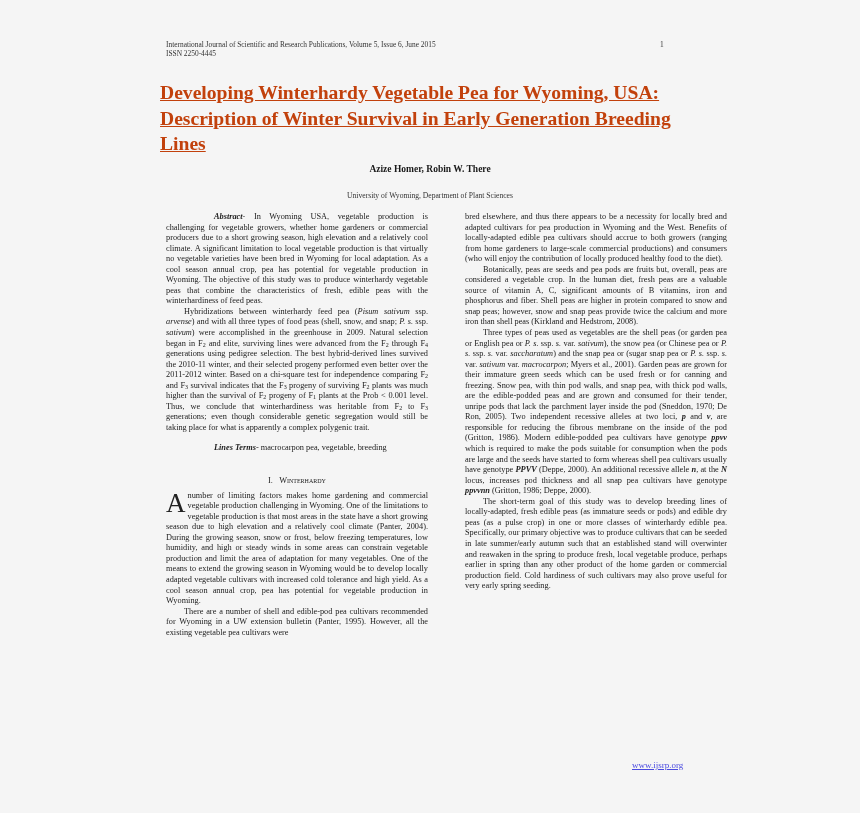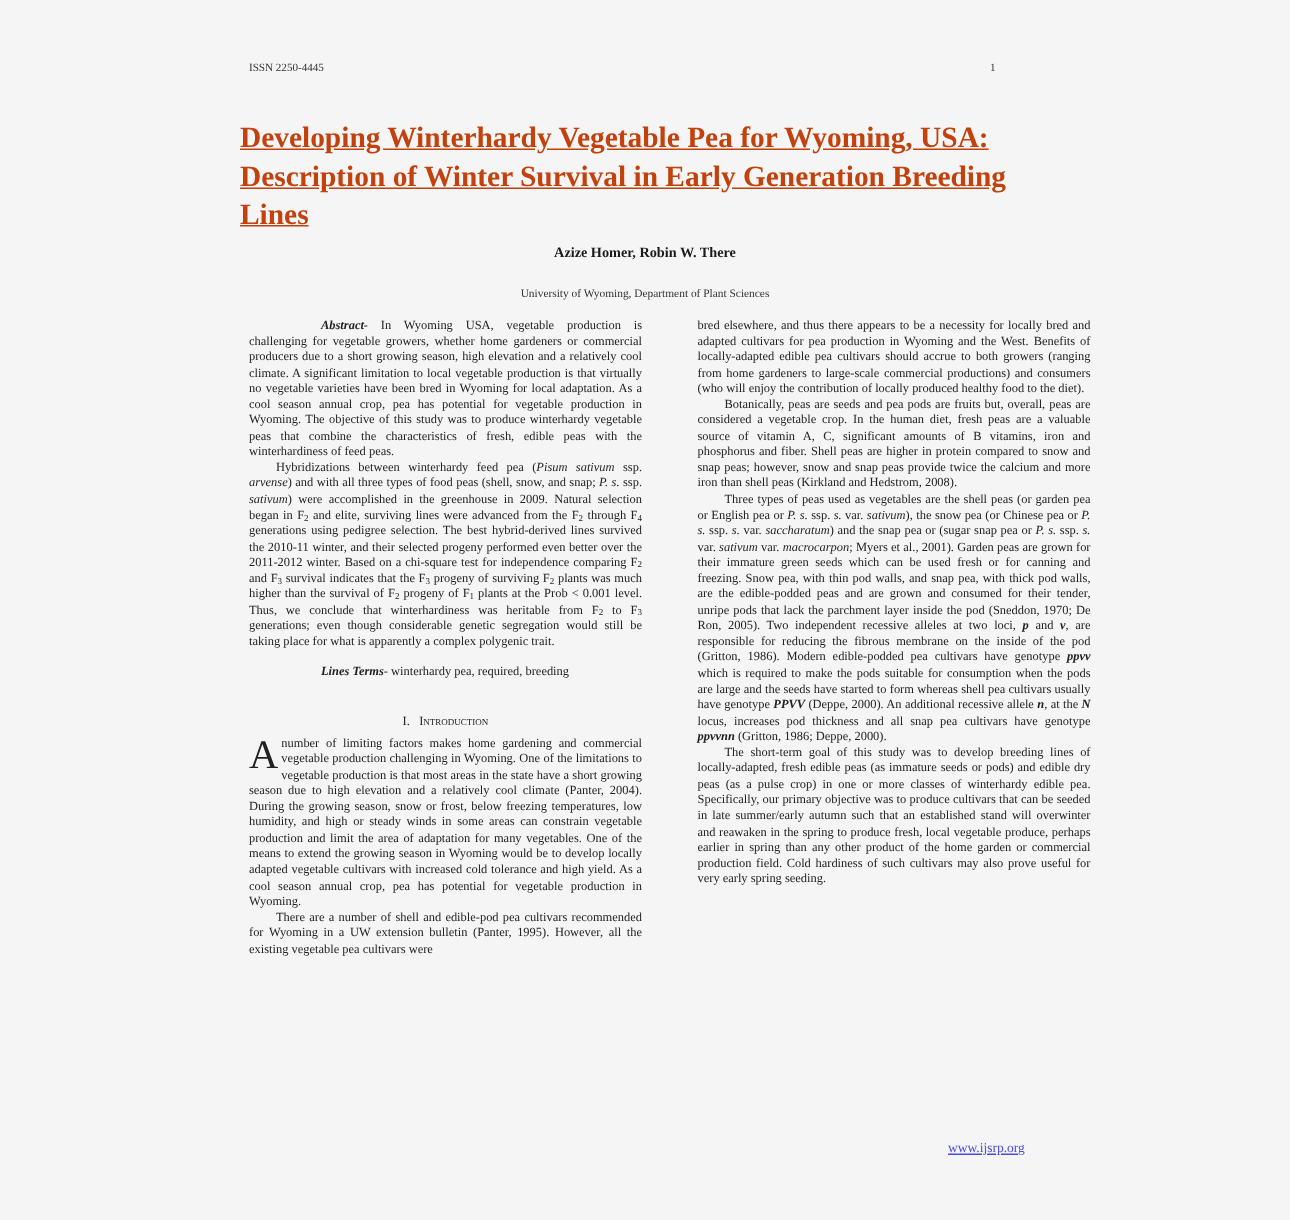--- a/index.html
+++ b/index.html
@@ -53,35 +53,36 @@
   .footer-link {
     position: absolute; left: 632px; top: 760px;
     font-size: 9px; color: #4a4ae0; text-decoration: underline;
   }
   sub { font-size: 6px; vertical-align: -1px; line-height: 0; }
 </style>
 </head>
 <body>
 
 <div class="header">
+  <div>International Journal of Scientific and Research Publications, Volume 5, Issue 6, June 2015</div>
   <div>ISSN 2250-4445</div>
 </div>
 <div class="page-num">1</div>
 
 <h1 class="title">Developing Winterhardy Vegetable Pea for Wyoming, USA: Description of Winter Survival in Early Generation Breeding Lines</h1>
 <div class="authors">Azize Homer, Robin W. There</div>
 <div class="affil">University of Wyoming, Department of Plant Sciences</div>
 
 <div class="col left">
   <p><span class="lbl">Abstract-</span><span> In Wyoming USA, vegetable production is challenging for vegetable growers, whether home gardeners or commercial producers due to a short growing season, high elevation and a relatively cool climate.  A significant limitation to local vegetable production is that virtually no vegetable varieties have been bred in Wyoming for local adaptation.  As a cool season annual crop, pea has potential for vegetable production in Wyoming.  The objective of this study was to produce winterhardy vegetable peas that combine the characteristics of fresh, edible peas with the winterhardiness of feed peas.</span></p>
   <p class="indent"><span>Hybridizations between winterhardy feed pea (</span><i>Pisum sativum</i><span> ssp. </span><i>arvense</i><span>) and with all three types of food peas (shell, snow, and snap; </span><i>P. s.</i><span> ssp. </span><i>sativum</i><span>) were accomplished in the greenhouse in 2009.  Natural selection began in F</span><sub>2</sub><span> and elite, surviving lines were advanced from the F</span><sub>2</sub><span> through F</span><sub>4</sub><span> generations using pedigree selection. The best hybrid-derived lines survived the 2010-11 winter, and their selected progeny performed even better over the 2011-2012 winter.  Based on a chi-square test for independence comparing F</span><sub>2</sub><span> and F</span><sub>3</sub><span> survival indicates that the F</span><sub>3</sub><span> progeny of surviving F</span><sub>2</sub><span> plants was much higher than the survival of F</span><sub>2</sub><span> progeny of F</span><sub>1</sub><span> plants at the Prob &lt; 0.001 level. Thus, we conclude that winterhardiness was heritable from F</span><sub>2</sub><span> to F</span><sub>3</sub><span> generations; even though considerable genetic segregation would still be taking place for what is apparently a complex polygenic trait.</span></p>
 
-  <p class="index-terms"><span class="lbl">Lines Terms</span><span>- winterhardy pea, required, breeding</span></p>
+  <p class="index-terms"><span class="lbl">Lines Terms</span><span>- macrocarpon pea, vegetable, breeding</span></p>
 
-  <div class="sec-head" style="margin-top:22px;"><span>I.</span>&nbsp;&nbsp;&nbsp;<span class="sc">Introduction</span></div>
+  <div class="sec-head" style="margin-top:22px;"><span>I.</span>&nbsp;&nbsp;&nbsp;<span class="sc">Winterhardy</span></div>
 
   <p><span class="dropcap">A</span><span>number of limiting factors makes home gardening and commercial vegetable production challenging in Wyoming. One of the limitations to vegetable production is that most areas in the state have a short growing season due to high elevation and a relatively cool climate (Panter, 2004).  During the growing season, snow or frost, below freezing temperatures, low humidity, and high or steady winds in some areas can constrain vegetable production and limit the area of adaptation for many vegetables. One of the means to extend the growing season in Wyoming would be to develop locally adapted vegetable cultivars with increased cold tolerance and high yield.  As a cool season annual crop, pea has potential for vegetable production in Wyoming.</span></p>
   <p class="indent">There are a number of shell and edible-pod pea cultivars recommended for Wyoming in a UW extension bulletin (Panter, 1995).  However, all the existing vegetable pea cultivars were</p>
 </div>
 
 <div class="col right">
   <p>bred elsewhere, and thus there appears to be a necessity for locally bred and adapted cultivars for pea production in Wyoming and the West.  Benefits of locally-adapted edible pea cultivars should accrue to both growers (ranging from home gardeners to large-scale commercial productions) and consumers (who will enjoy the contribution of locally produced healthy food to the diet).</p>
   <p class="indent">Botanically, peas are seeds and pea pods are fruits but, overall, peas are considered a vegetable crop.  In the human diet, fresh peas are a valuable source of vitamin A, C, significant amounts of B vitamins, iron and phosphorus and fiber.  Shell peas are higher in protein compared to snow and snap peas; however, snow and snap peas provide twice the calcium and more iron than shell peas (Kirkland and Hedstrom, 2008).</p>
   <p class="indent"><span>Three types of peas used as vegetables are the shell peas (or garden pea or English pea or </span><i>P. s.</i><span> ssp. </span><i>s.</i><span> var. </span><i>sativum</i><span>), the snow pea (or Chinese pea or </span><i>P. s.</i><span> ssp. </span><i>s.</i><span> var.  </span><i>saccharatum</i><span>) and the snap pea or (sugar snap pea or </span><i>P. s.</i><span> ssp. </span><i>s.</i><span> var. </span><i>sativum</i><span> var. </span><i>macrocarpon</i><span>; Myers et al., 2001). Garden peas are grown for their immature green seeds which can be used fresh or for canning and freezing.  Snow pea, with thin pod walls, and snap pea, with thick pod walls, are the edible-podded peas and are grown and consumed for their tender, unripe pods that lack the parchment layer inside the pod (Sneddon, 1970; De Ron, 2005).  Two independent recessive alleles at two loci, </span><b><i>p</i></b><span> and </span><b><i>v</i></b><span>, are responsible for reducing the fibrous membrane on the inside of the pod (Gritton, 1986). Modern edible-podded pea cultivars have genotype </span><b><i>ppvv</i></b><span> which is required to make the pods suitable for consumption when the pods are large and the seeds have started to form whereas shell pea cultivars usually have genotype </span><b><i>PPVV</i></b><span> (Deppe, 2000). An additional recessive allele </span><b><i>n</i></b><span>, at the </span><b><i>N</i></b><span> locus, increases pod thickness and all snap pea cultivars have genotype </span><b><i>ppvvnn</i></b><span> (Gritton, 1986; Deppe, 2000).</span></p>
   <p class="indent">The short-term goal of this study was to develop breeding lines of locally-adapted, fresh edible peas (as immature seeds or pods) and edible dry peas (as a pulse crop) in one or more classes of winterhardy edible pea.  Specifically, our primary objective was to produce cultivars that can be seeded in late summer/early autumn such that an established stand will overwinter and reawaken in the spring to produce fresh, local vegetable produce, perhaps earlier in spring than any other product of the home garden or commercial production field.  Cold hardiness of such cultivars may also prove useful for very early spring seeding.</p>

